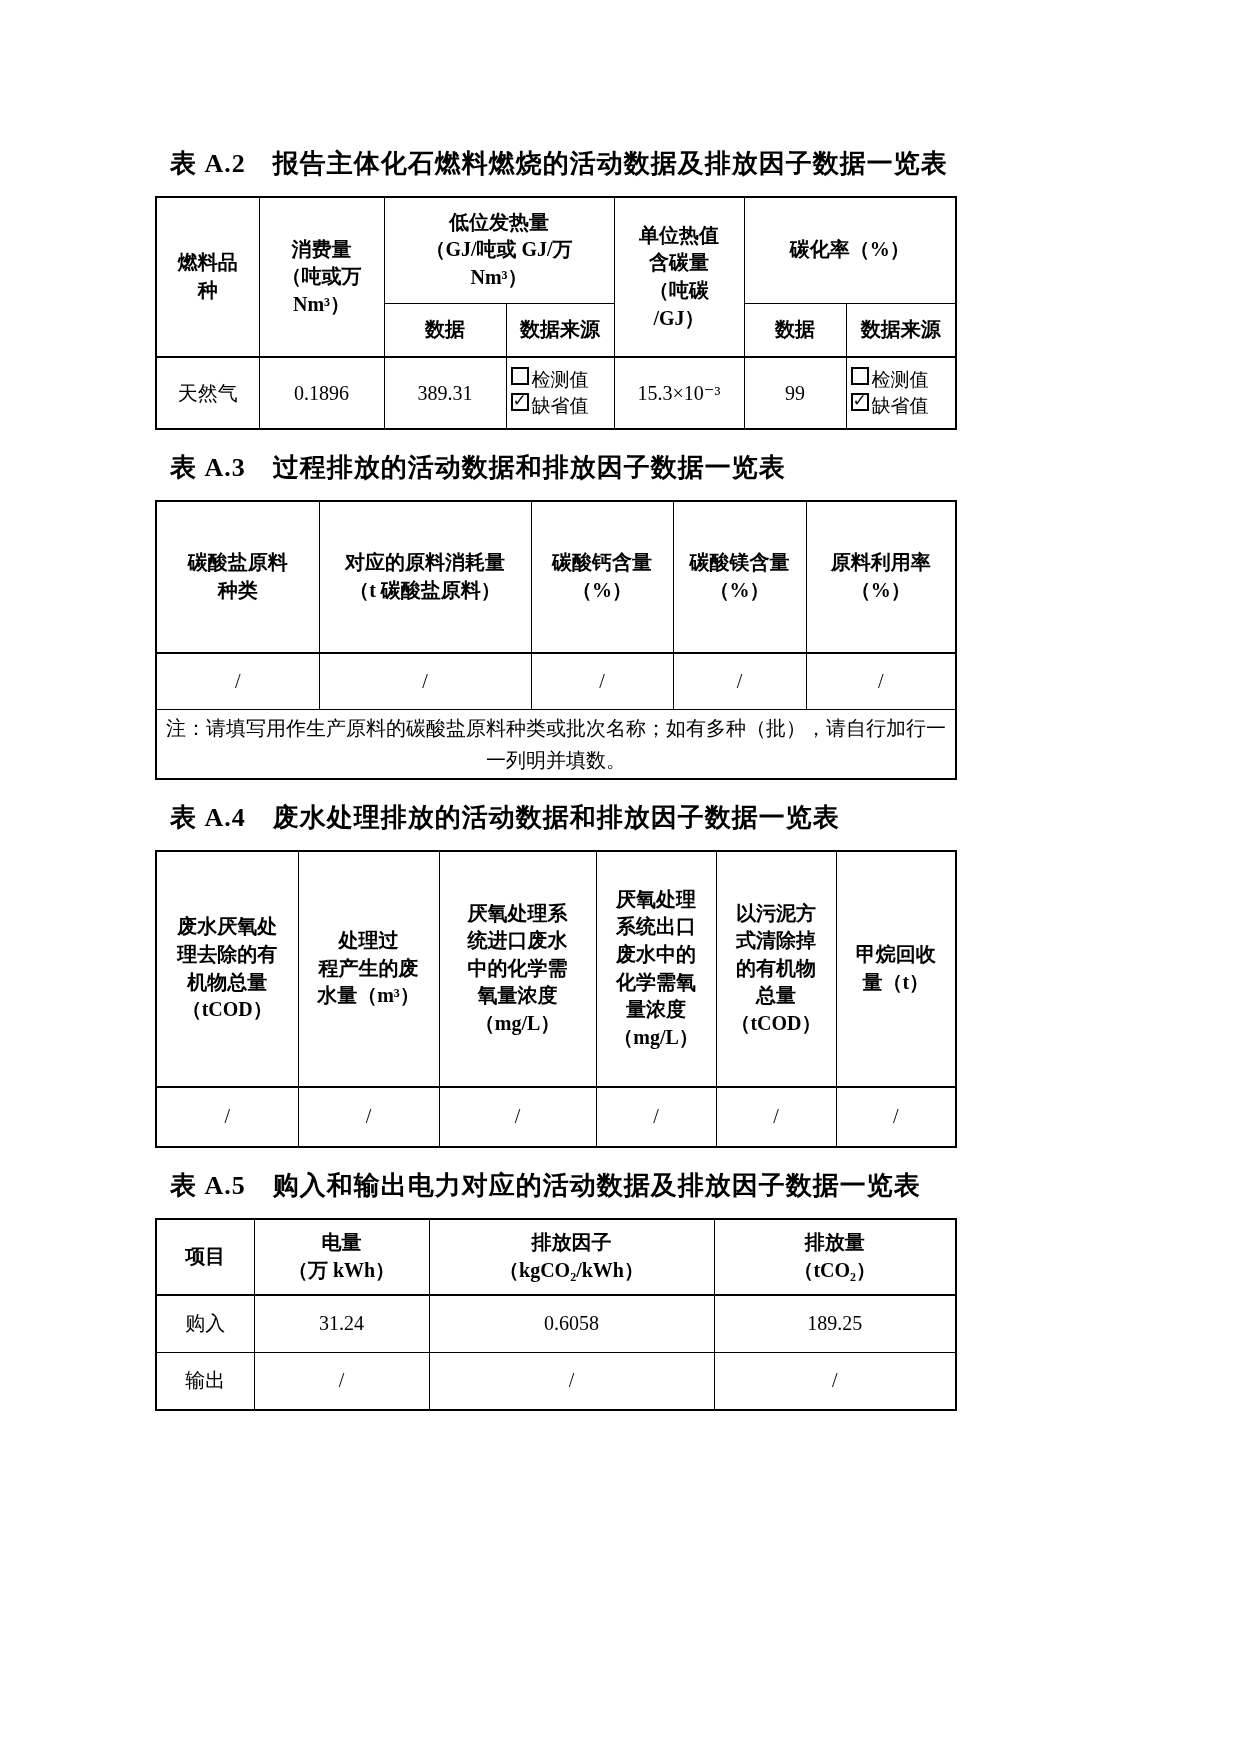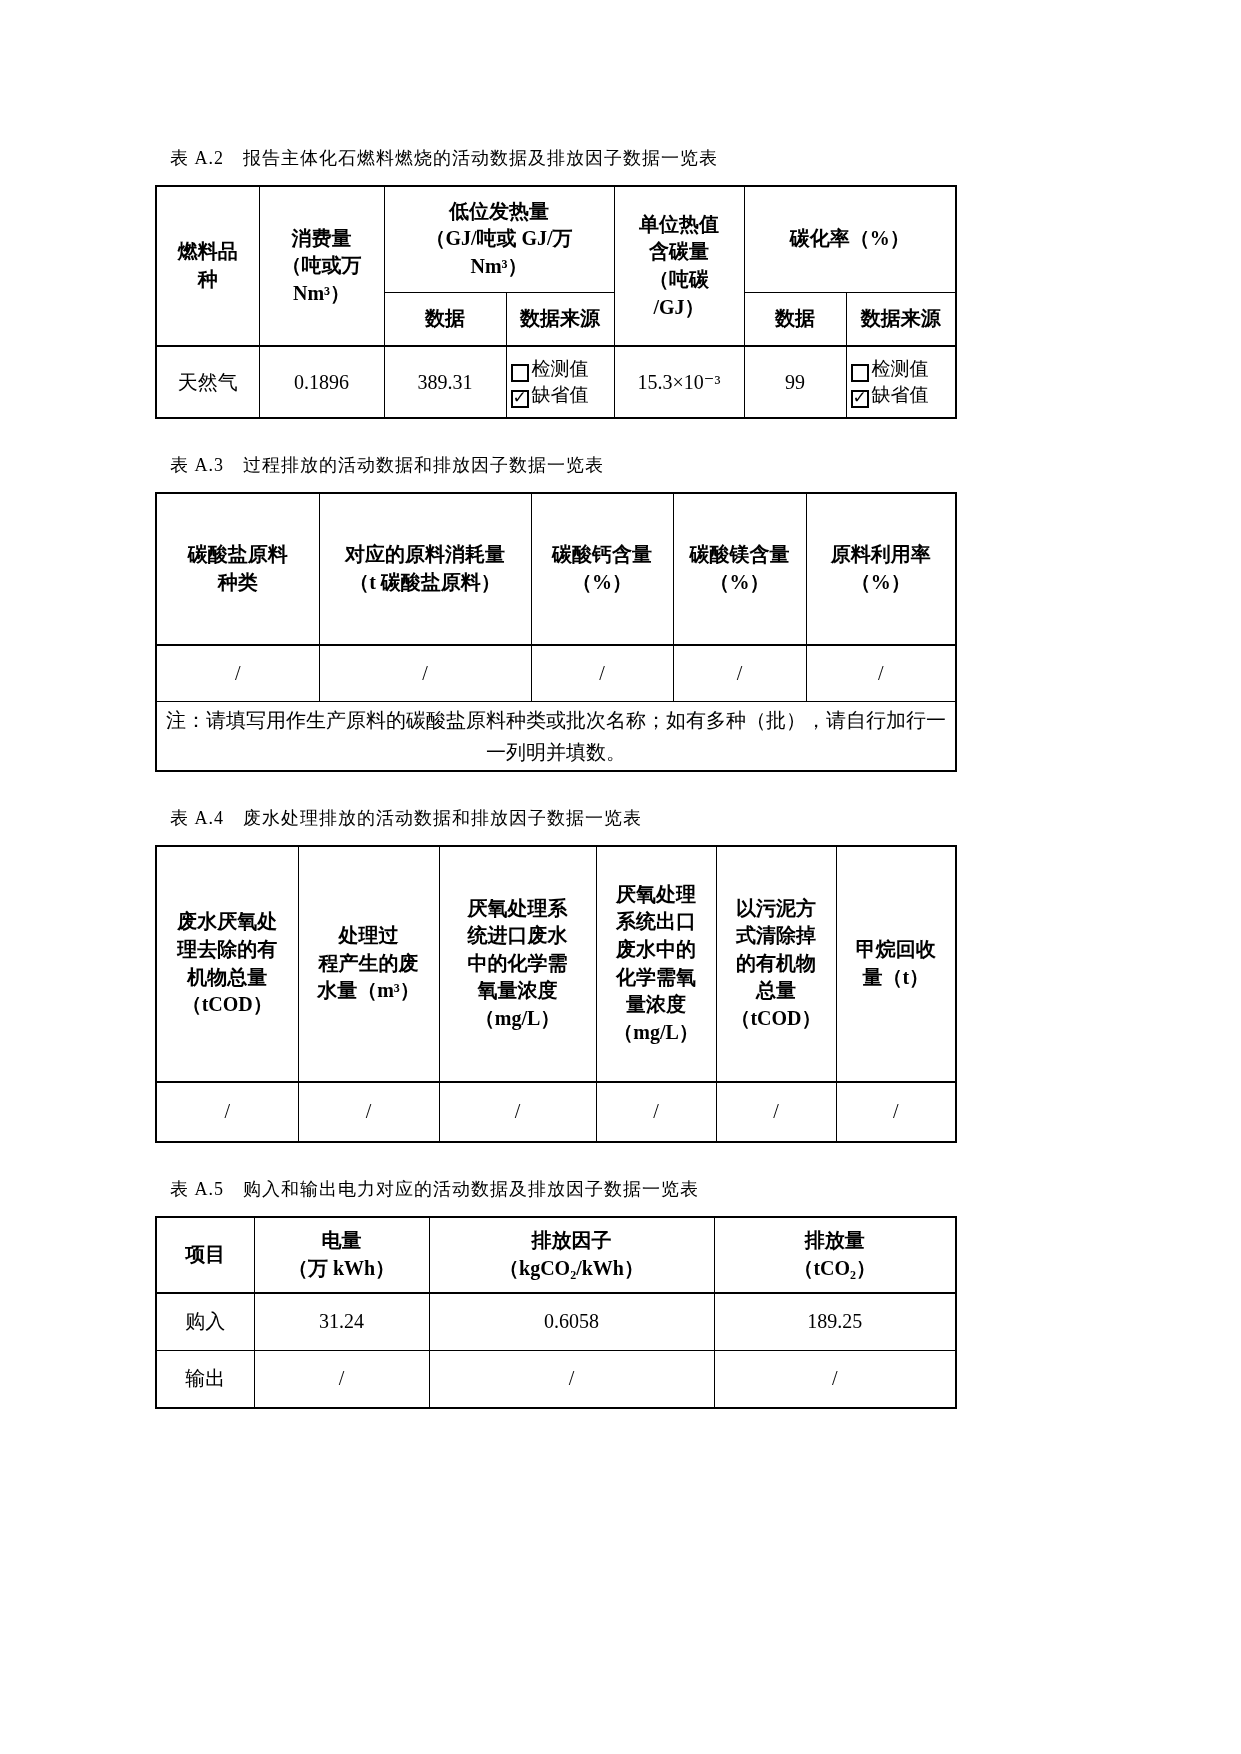--- a/index.html
+++ b/index.html
@@ -5,26 +5,26 @@
   html,body { margin:0; padding:0; }
   body {
     width:1241px; height:1754px;
     background:#ffffff; color:#000;
     font-family:"Liberation Serif","DejaVu Serif",serif;
     overflow:hidden;
   }
   .page { padding:146px 0 0 155px; width:800px; }
 
   .tbl-title {
-    font-size:18px; font-weight:normal;
+    font-size:26px; font-weight:bold;
     margin:0 0 15px 15px;
     letter-spacing:1px;
     white-space:pre-line;
   }
-  .mt { margin-top:34px; }
+  .mt { margin-top:20px; }
 
   table.tbl {
     border-collapse:collapse; table-layout:fixed;
     width:800px; border:2px solid #000;
   }
   table.tbl th, table.tbl td {
     border:1px solid #000;
     text-align:center; vertical-align:middle;
     padding:2px 4px;
     overflow:hidden;
@@ -32,21 +32,21 @@
   table.tbl th {
     font-weight:bold; font-size:20px;
     line-height:1.38;
     white-space:pre-line;
   }
   table.tbl td { font-size:20px; }
   tr.body-sep > td { border-top:2px solid #000; }
 
   
   td.cb-cell { text-align:left; padding-left:8px; }
-  .cb-line { display:flex; align-items:flex-end; height:26px; }
+  .cb-line { display:flex; align-items:flex-start; height:26px; }
   .cb-label { font-size:19px; }
   .cb {
     display:inline-flex; align-items:center; justify-content:center;
     width:14px; height:14px; border:2px solid #000;
     margin-right:3px; flex:none; background:#fff;
   }
   .cb .glyph {
     font-size:17px; font-weight:bold; line-height:1;
     margin-top:-3px;
     font-family:"DejaVu Sans",sans-serif;

